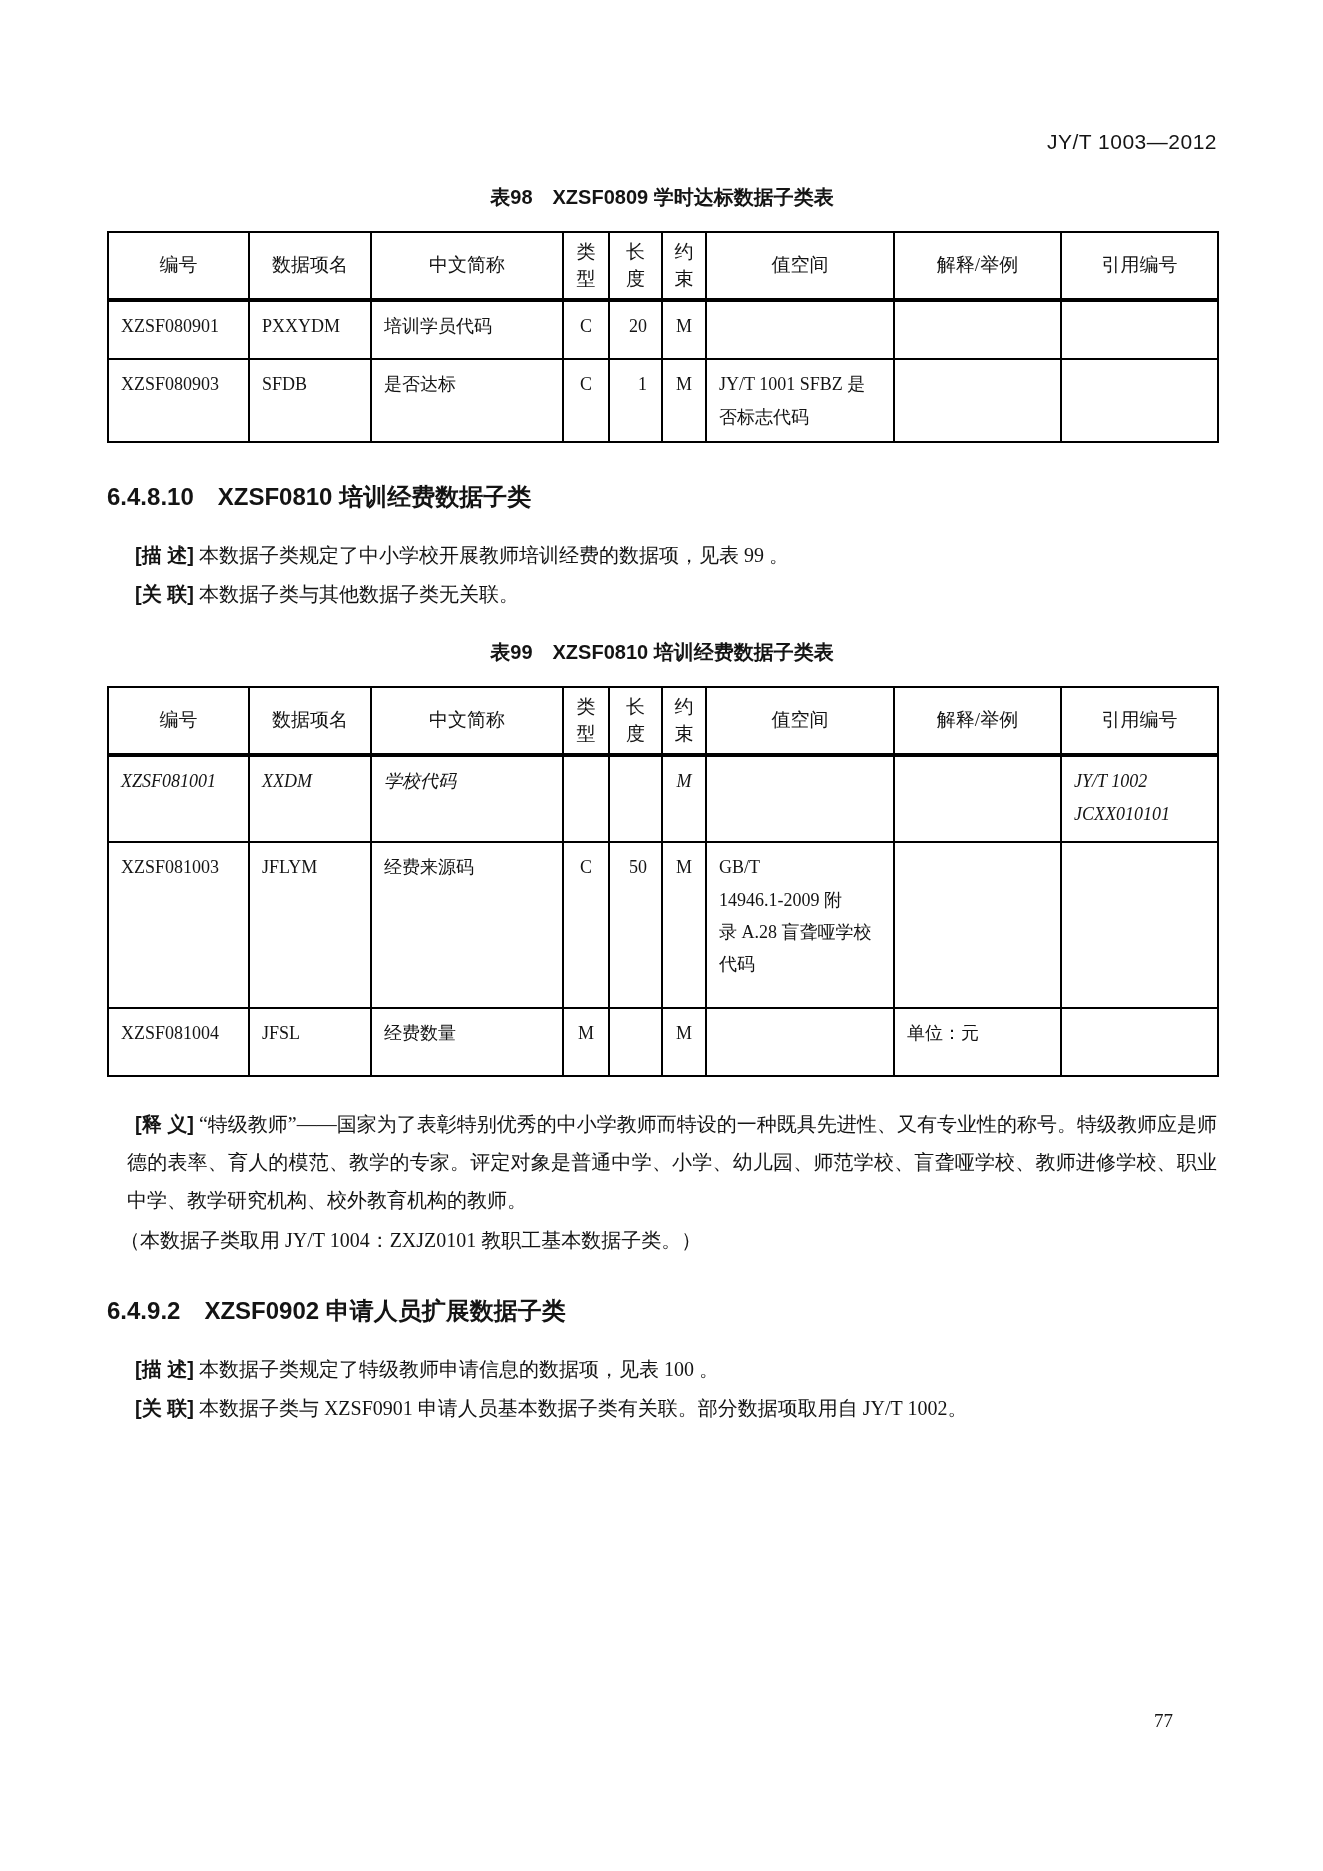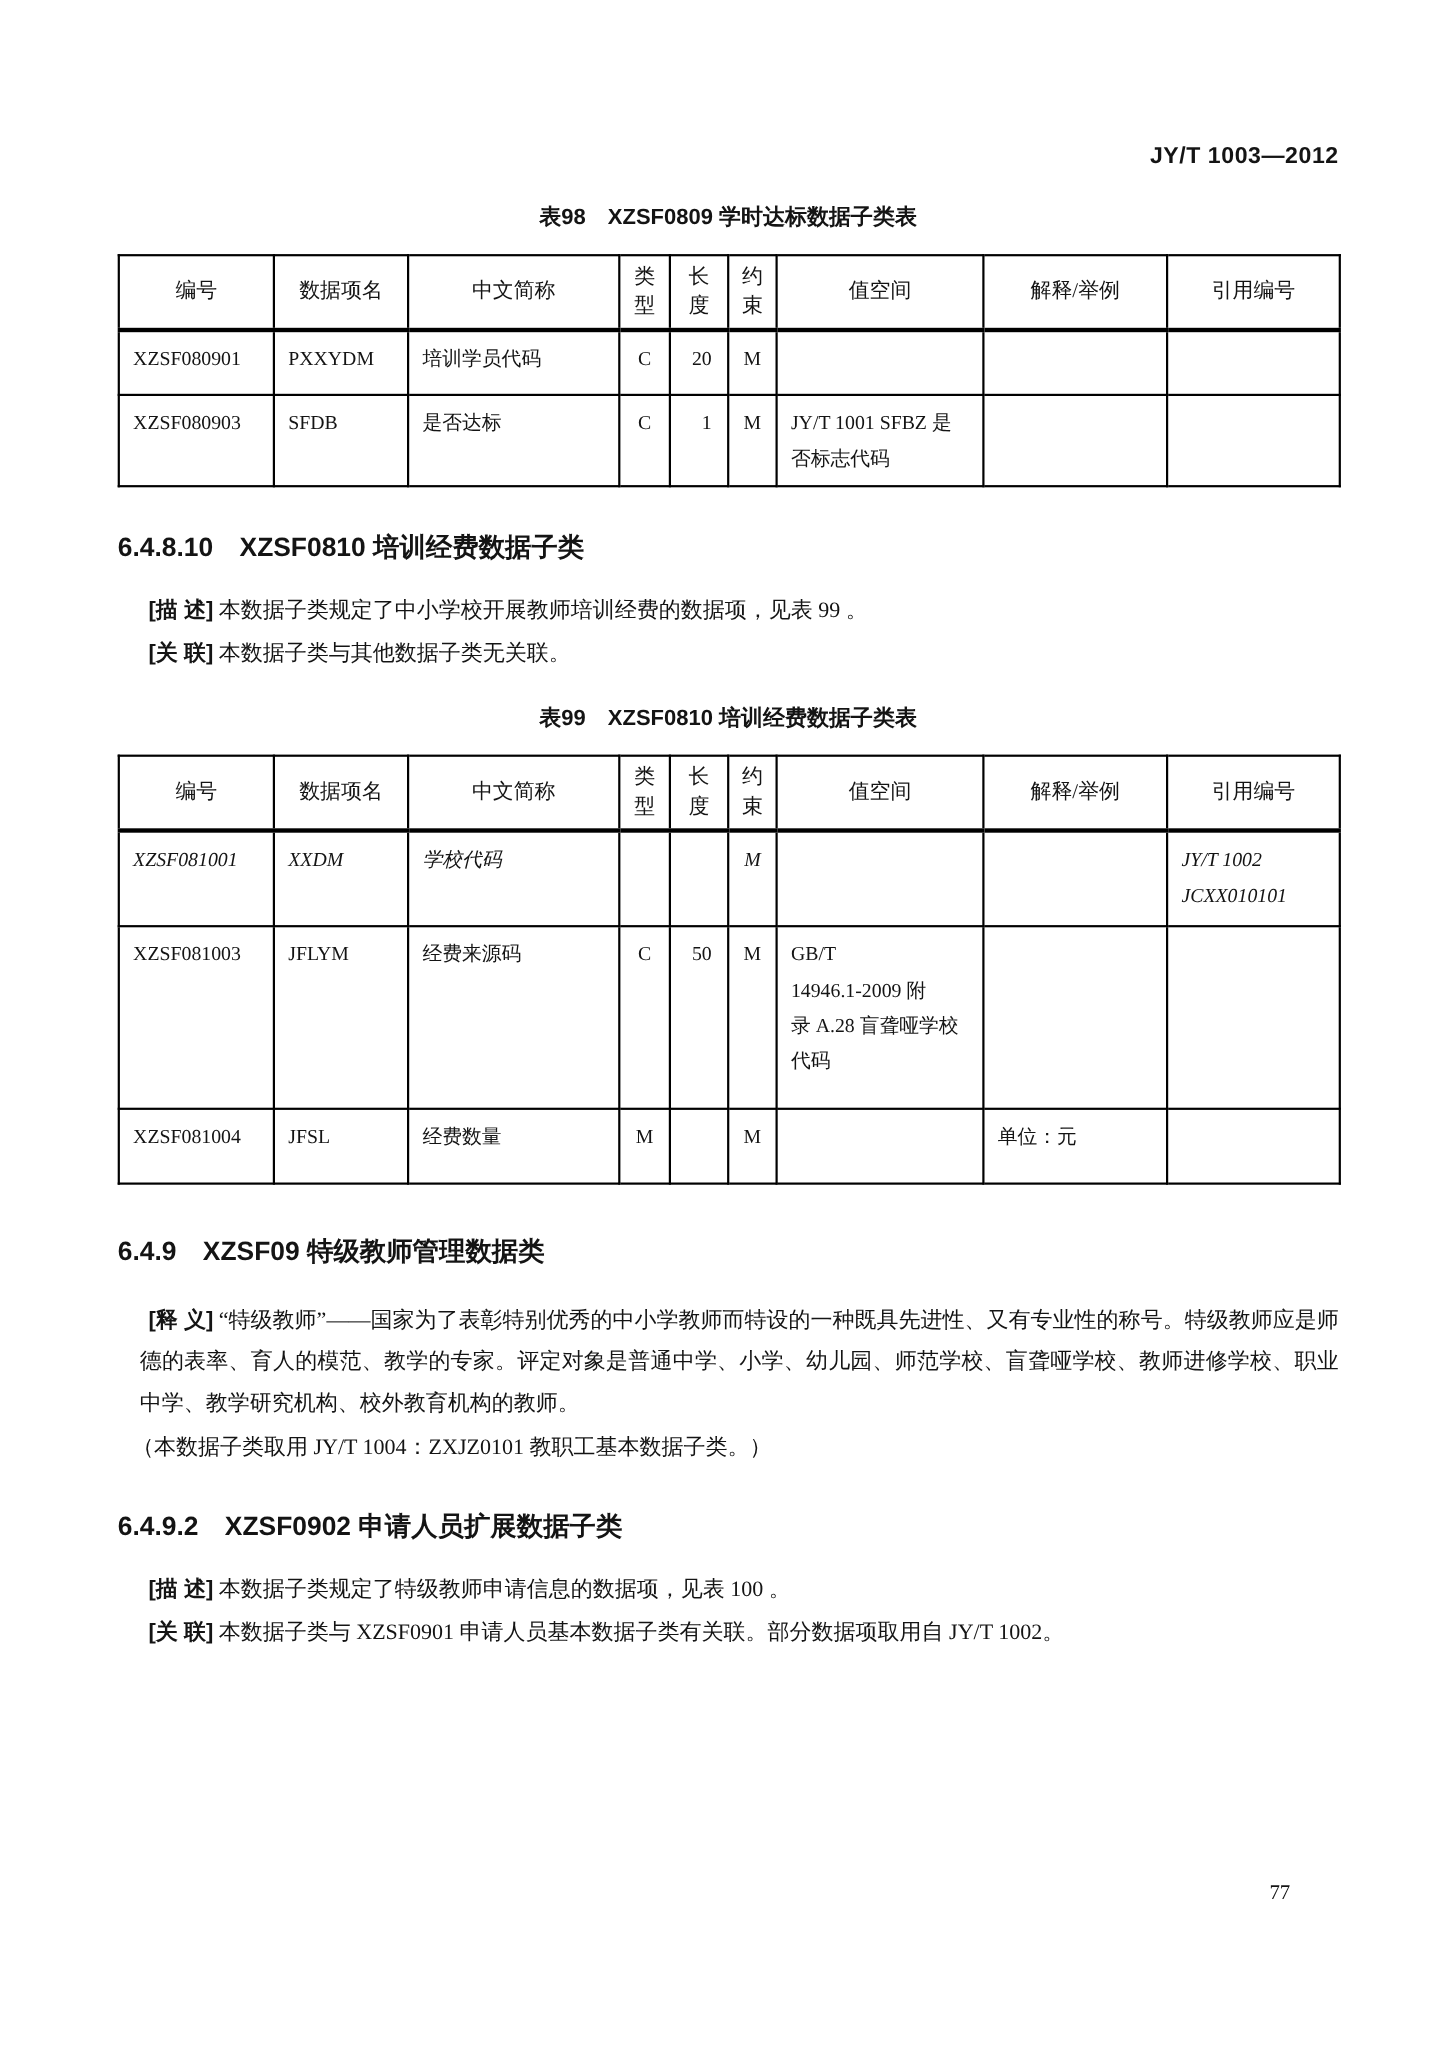--- a/index.html
+++ b/index.html
@@ -8,21 +8,21 @@
     background:#ffffff; color:#141414;
     font-family:"Liberation Serif","DejaVu Serif",serif;
     position:relative; overflow:hidden;
   }
   .content { padding:0 106px 0 107px; }
 
   .doc-header {
     padding-top:130px;
     text-align:right;
     font-family:"Liberation Sans","DejaVu Sans",sans-serif;
-    font-weight:bold; font-size:21px; letter-spacing:0.5px;
+    font-weight:normal; font-size:21px; letter-spacing:0.5px;
   }
 
   .tbl-title {
     text-align:center;
     font-family:"Liberation Sans","DejaVu Sans",sans-serif;
     font-weight:bold; font-size:20px;
     margin-top:30px;
   }
 
   table.dt {
@@ -235,21 +235,20 @@
         <td class="ctr">M</td>
         <td class="num"></td>
         <td class="ctr">M</td>
         <td></td>
         <td>单位：元</td>
         <td></td>
       </tr>
     </tbody>
   </table>
 
-  <h3 class="sec-h h9">6.4.9　XZSF09 特级教师管理数据类</h3>
 
 
   <p class="def-para"><span class="b-label">[释 义]</span> <span>“特级教师”——国家为了表彰特别优秀的中小学教师而特设的一种既具先进性、又有专业性的称号。特级教师应是师德的表率、育人的模范、教学的专家。评定对象是普通中学、小学、幼儿园、师范学校、盲聋哑学校、教师进修学校、职业中学、教学研究机构、校外教育机构的教师。</span></p>
   <p class="note-para">（本数据子类取用 JY/T 1004：ZXJZ0101 教职工基本数据子类。）</p>
 
   <h3 class="sec-h h92">6.4.9.2　XZSF0902 申请人员扩展数据子类</h3>
 
   <p class="para ind first"><span class="b-label">[描 述]</span> <span>本数据子类规定了特级教师申请信息的数据项，见表 100 。</span></p>
   <p class="para ind follow"><span class="b-label">[关 联]</span> <span>本数据子类与 XZSF0901 申请人员基本数据子类有关联。部分数据项取用自 JY/T 1002。</span></p>
 

